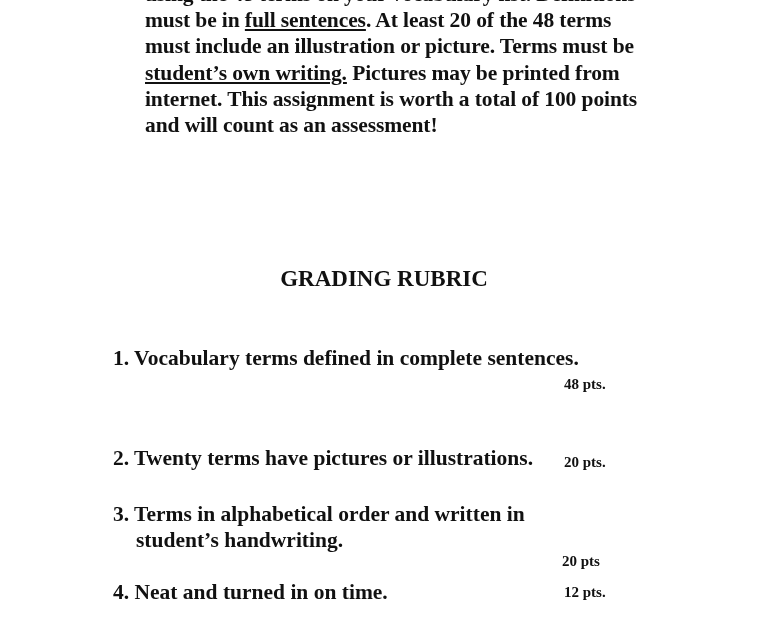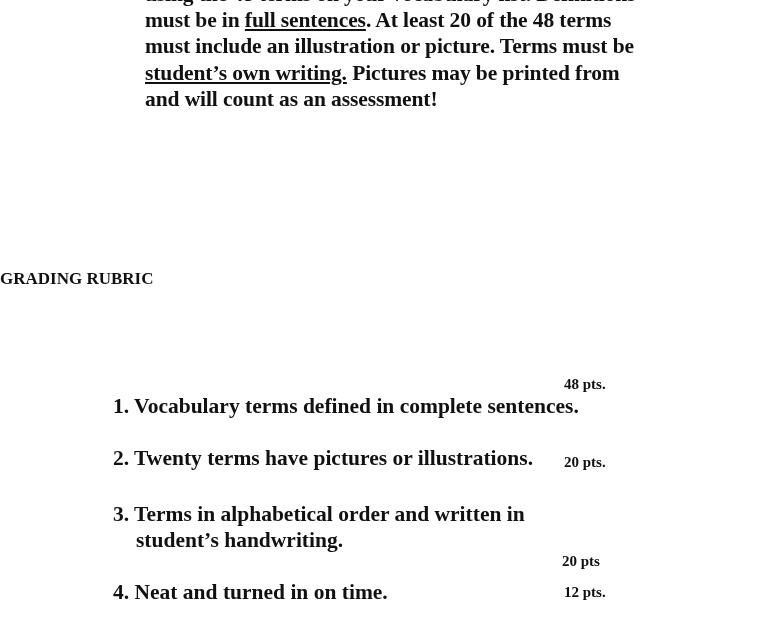--- a/index.html
+++ b/index.html
@@ -10,39 +10,40 @@
       font-weight: bold; color: #111111;
     }
     .para {
       position: absolute; left: 113px; top: -19px; width: 560px;
       font-size: 21.5px; line-height: 26.2px; letter-spacing: -0.1px;
     }
     .para .line { display: block; white-space: nowrap; margin-left: 32px; }
     .u { text-decoration: underline; text-decoration-thickness: 1.5px; text-underline-offset: 2px; }
     .heading {
       position: absolute; left: 0; width: 768px; top: 266px;
-      font-size: 17px; line-height: 26px;
+      text-align: center; font-size: 23px; line-height: 26px;
     }
     .item { position: absolute; font-size: 21.5px; line-height: 26px; white-space: nowrap; }
     .pts { position: absolute; font-size: 15px; line-height: 26px; white-space: nowrap; }
   </style>
 </head>
 <body>
 
 <div class="para">
   <span class="line">using the 48 terms on your vocabulary list.  Definitions</span>
   <span class="line"><span>must be in </span><span class="u">full sentences</span><span>.  At least 20 of the 48 terms</span></span>
   <span class="line">must include an illustration or picture.  Terms must be</span>
   <span class="line"><span class="u">student’s own writing.</span><span>  Pictures may be printed from</span></span>
+  <span class="line">internet. This assignment is worth a total of 100 points</span>
   <span class="line">and will count as an assessment!</span>
 </div>
 
 <div class="heading">GRADING RUBRIC</div>
 
-<div class="item" style="left:113px; top:345px;margin-top:48px;">1. Vocabulary terms defined in complete sentences.</div>
+<div class="item" style="left:113px; top:345px;">1. Vocabulary terms defined in complete sentences.</div>
 <div class="pts" style="left:564px; top:371px;">48 pts.</div>
 
 <div class="item" style="left:113px; top:445px;">2.  Twenty terms have pictures or illustrations.</div>
 <div class="pts" style="left:564px; top:449px;">20 pts.</div>
 
 <div class="item" style="left:113px; top:501px;">3. Terms in alphabetical order and written in</div>
 <div class="item" style="left:136px; top:527px;">student’s handwriting.</div>
 <div class="pts" style="left:562px; top:548px;">20 pts</div>
 
 <div class="item" style="left:113px; top:579px;">4.  Neat and turned in on time.</div>

